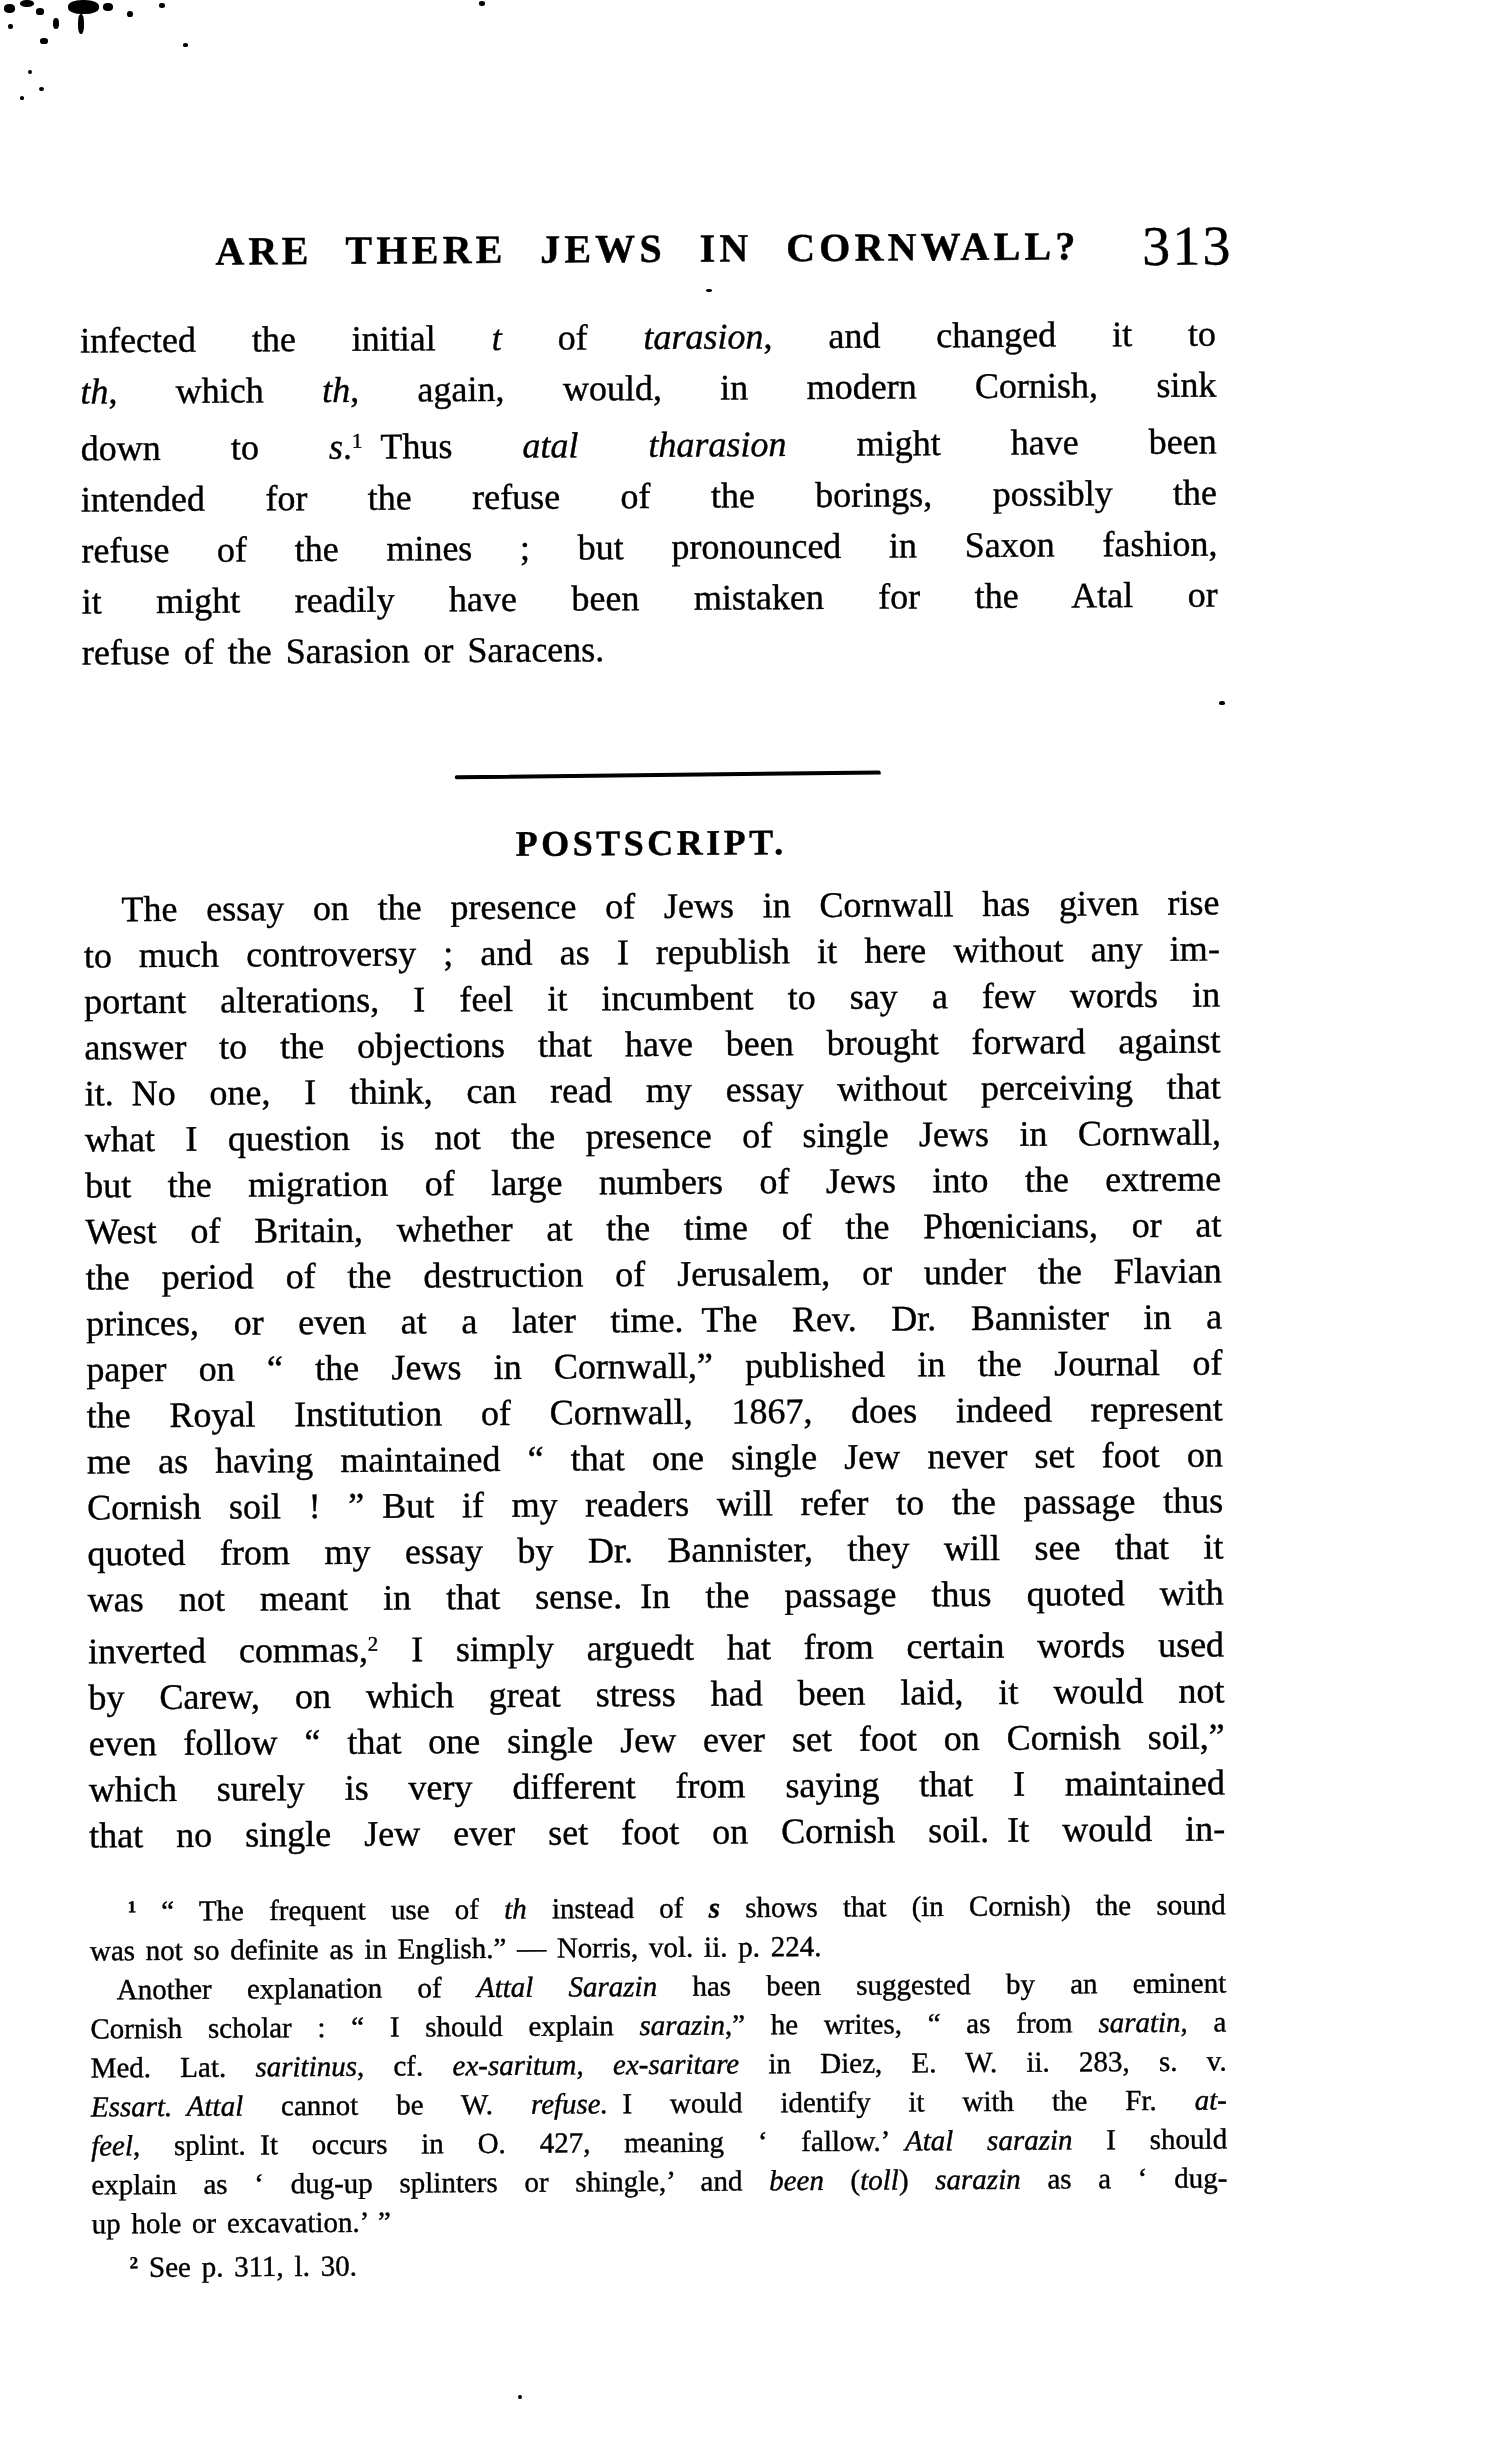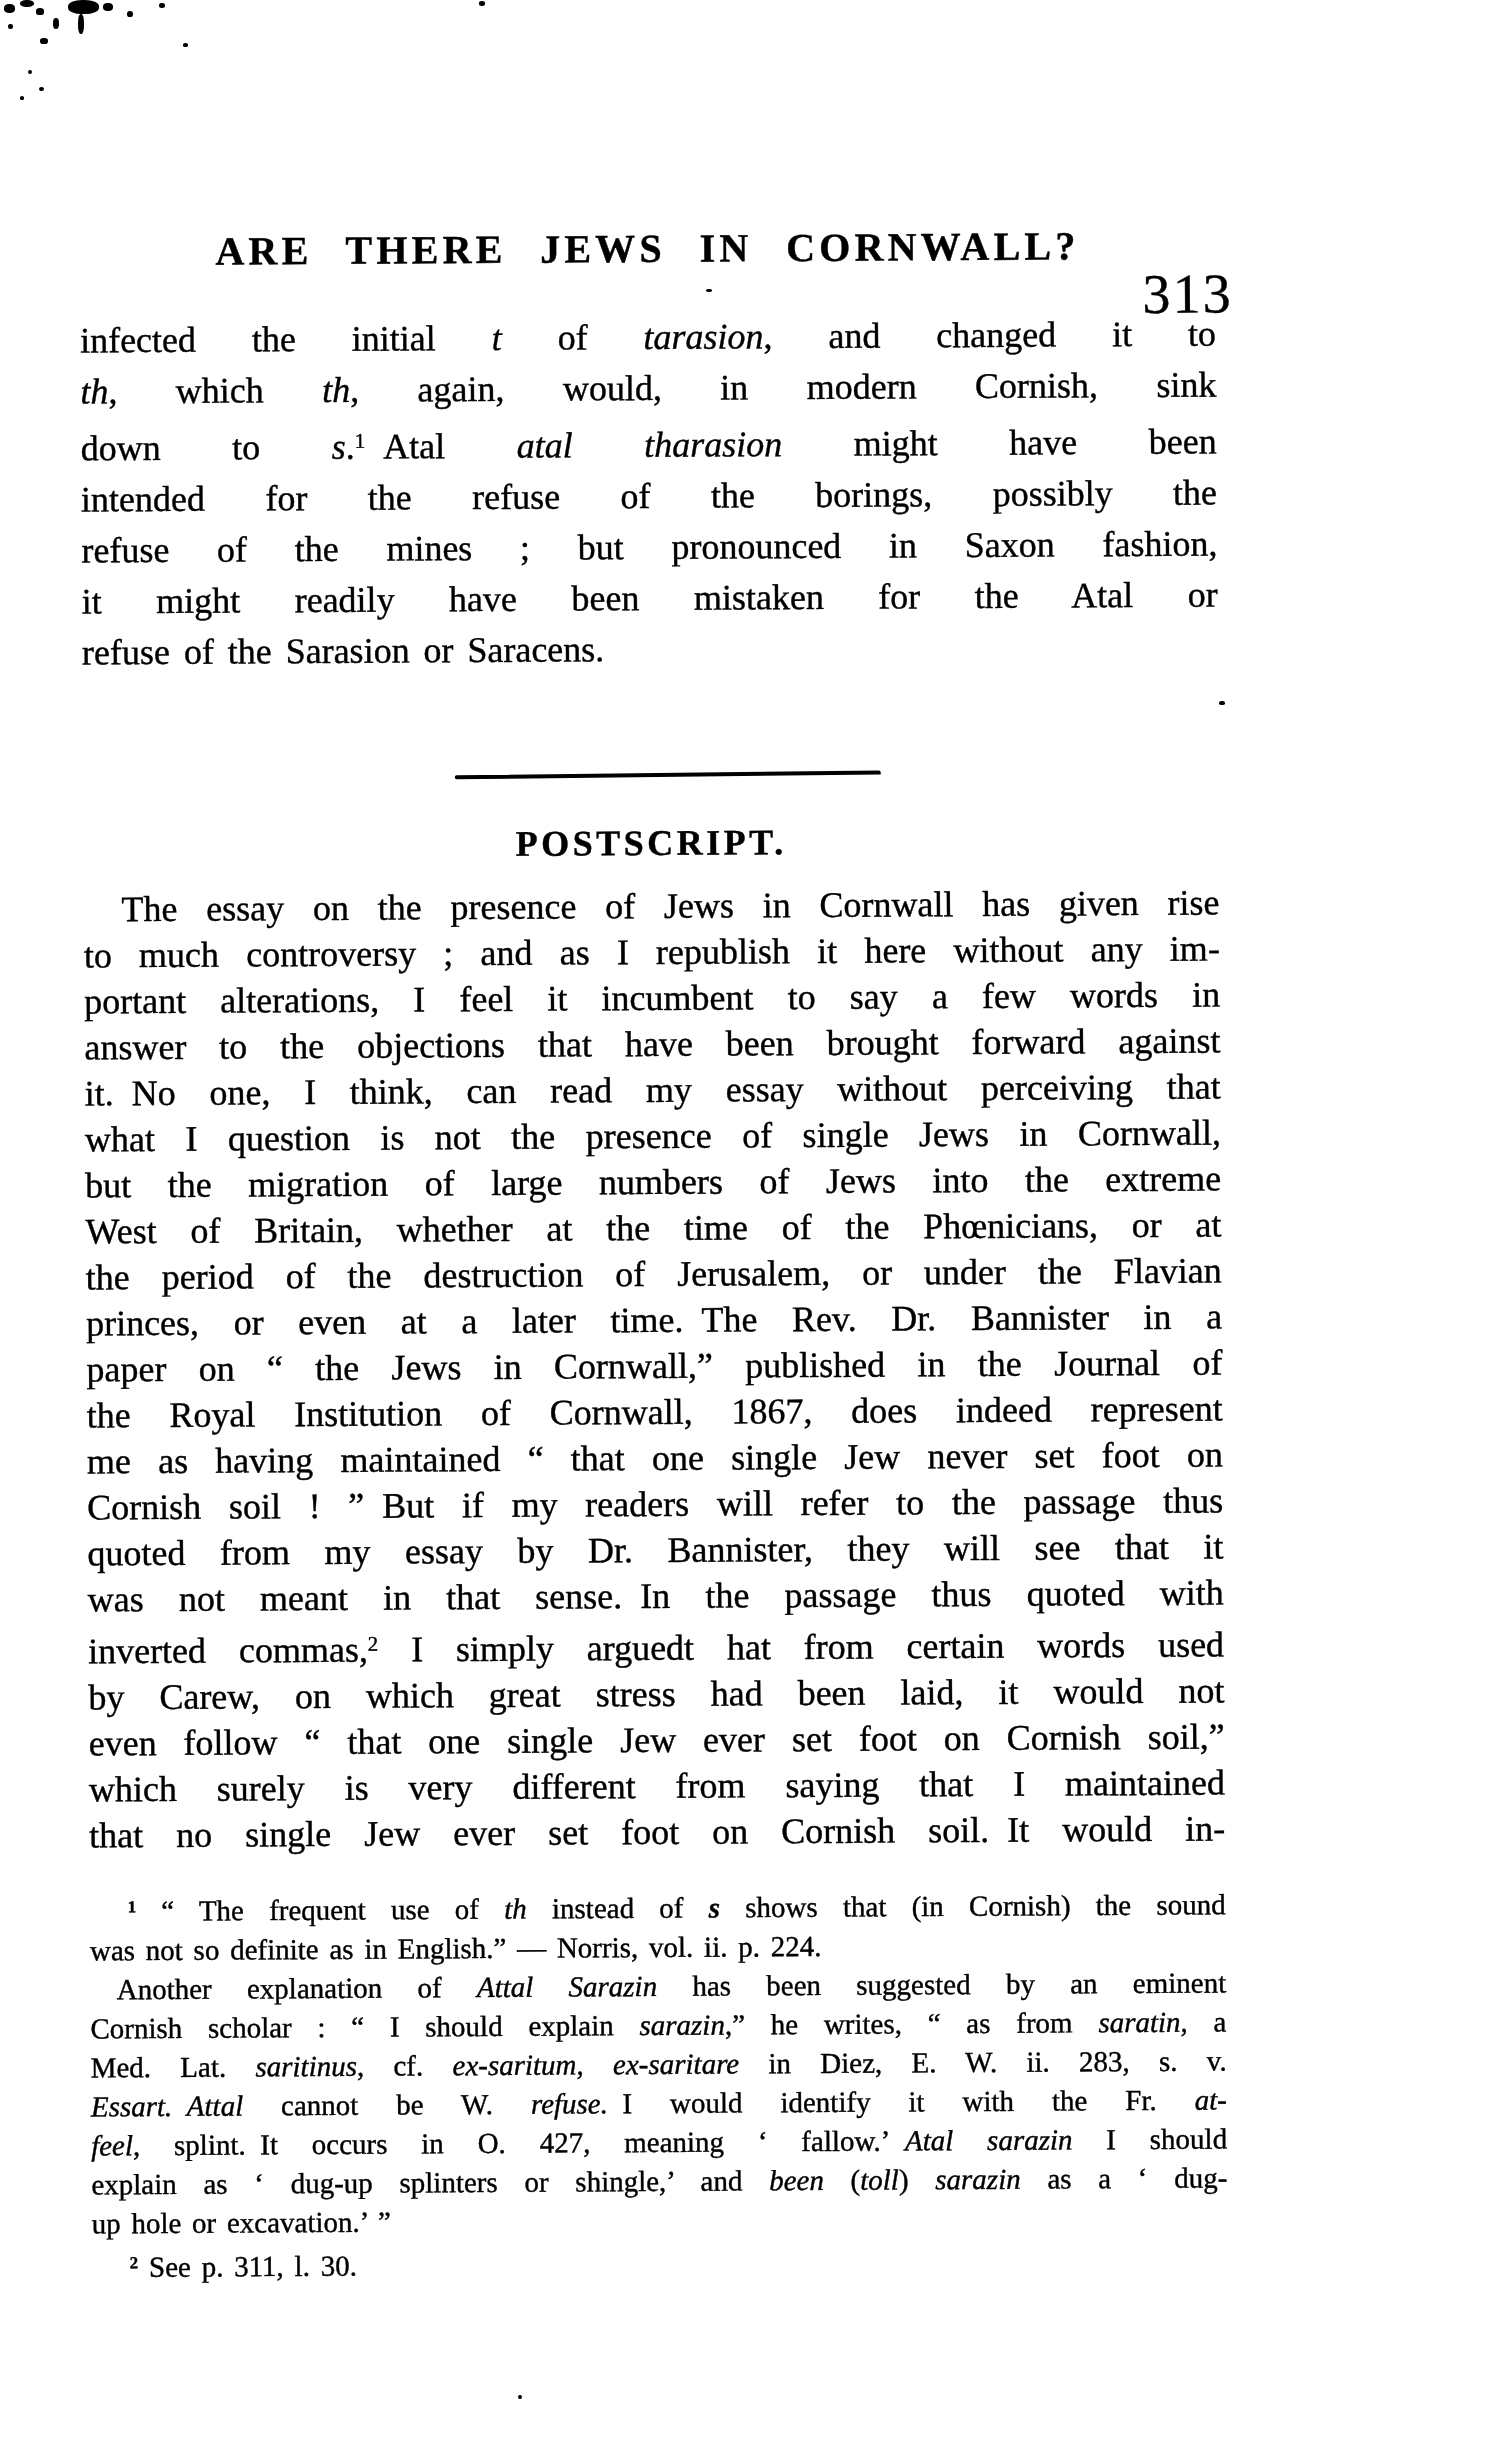--- a/index.html
+++ b/index.html
@@ -15,21 +15,21 @@
     transform:rotate(-0.35deg);transform-origin:50% 0;
     -webkit-text-stroke:0.4px #000;
   }
   .header-row{position:relative;margin-top:225px;height:47px;}
   .title{
     text-align:center;font-weight:bold;font-size:40px;line-height:47px;
     letter-spacing:4.2px;word-spacing:19.5px;white-space:nowrap;
   }
   .pagenum{
     position:absolute;right:-17px;top:-4.2px;
-    font-size:56px;line-height:56px;letter-spacing:2.1px;margin-top:48px;
+    font-size:56px;line-height:56px;letter-spacing:2.1px;
   }
   .line{text-align:justify;text-align-last:justify;}
   .p .line:last-child{text-align-last:left;}
   .indent .line:first-child{text-indent:38px;}
   .indent-sm .line:first-child{text-indent:26.5px;}
   .para1{margin-top:40px;font-size:36px;line-height:51px;word-spacing:4.9px;}
   .para2{margin-top:18px;font-size:36px;line-height:46px;word-spacing:4.2px;}
   .rule{
     margin-top:98px;margin-left:372px;width:426px;height:3.5px;
     background:#000;border-radius:2.1px 2.1px 0 2.1px;transform:rotate(-0.3deg);
@@ -72,21 +72,21 @@
   <div class="textblock">
 
     <div class="header-row">
       <div class="title">ARE THERE JEWS IN CORNWALL?</div>
       <div class="pagenum">313</div>
     </div>
 
     <div class="para1 p">
         <div class="line"><span>infected the initial </span><span class="it">t</span><span> of </span><span class="it">tarasion</span><span>, and changed it to</span></div>
         <div class="line"><span class="it">th</span><span>, which </span><span class="it">th</span><span>, again, would, in modern Cornish, sink</span></div>
-        <div class="line"><span>down to </span><span class="it">s</span><span>.</span><span class="sup">1</span><span> Atal </span><span class="it">atal tharasion</span><span> might have been</span></div>
+        <div class="line"><span>down to </span><span class="it">s</span><span>.</span><span class="sup">1</span><span> Thus </span><span class="it">atal tharasion</span><span> might have been</span></div>
         <div class="line"><span>intended for the refuse of the borings, possibly the</span></div>
         <div class="line"><span>refuse of the mines ; but pronounced in Saxon fashion,</span></div>
         <div class="line"><span>it might readily have been mistaken for the Atal or</span></div>
         <div class="line"><span>refuse of the Sarasion or Saracens.</span></div>
       </div>
 
     <div class="rule"></div>
 
     <div class="ps-head">POSTSCRIPT.</div>
 

